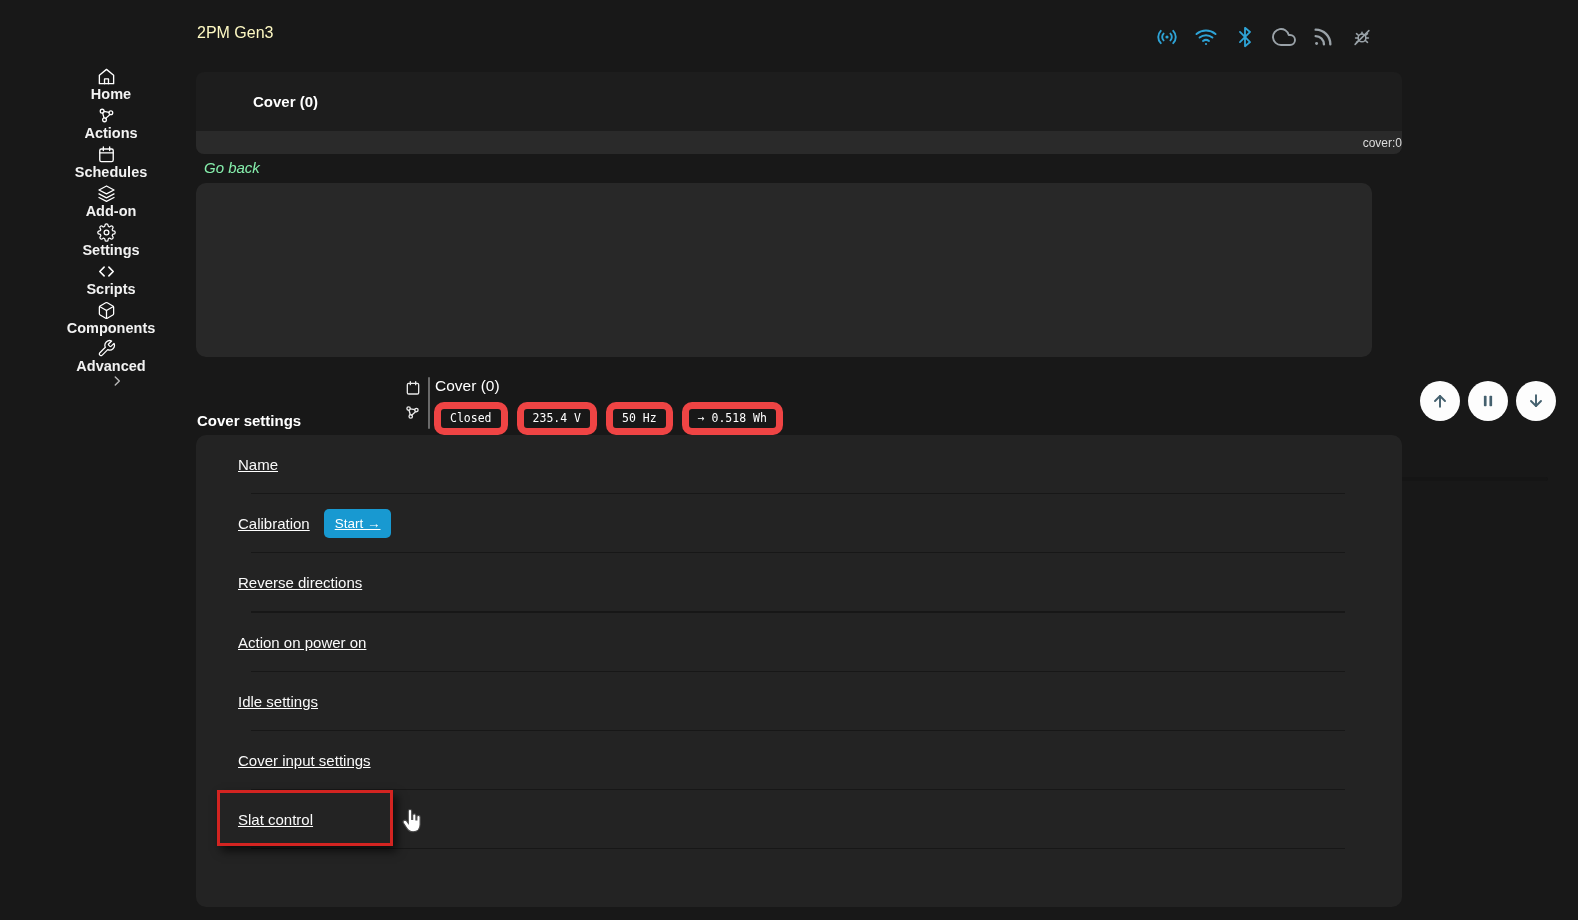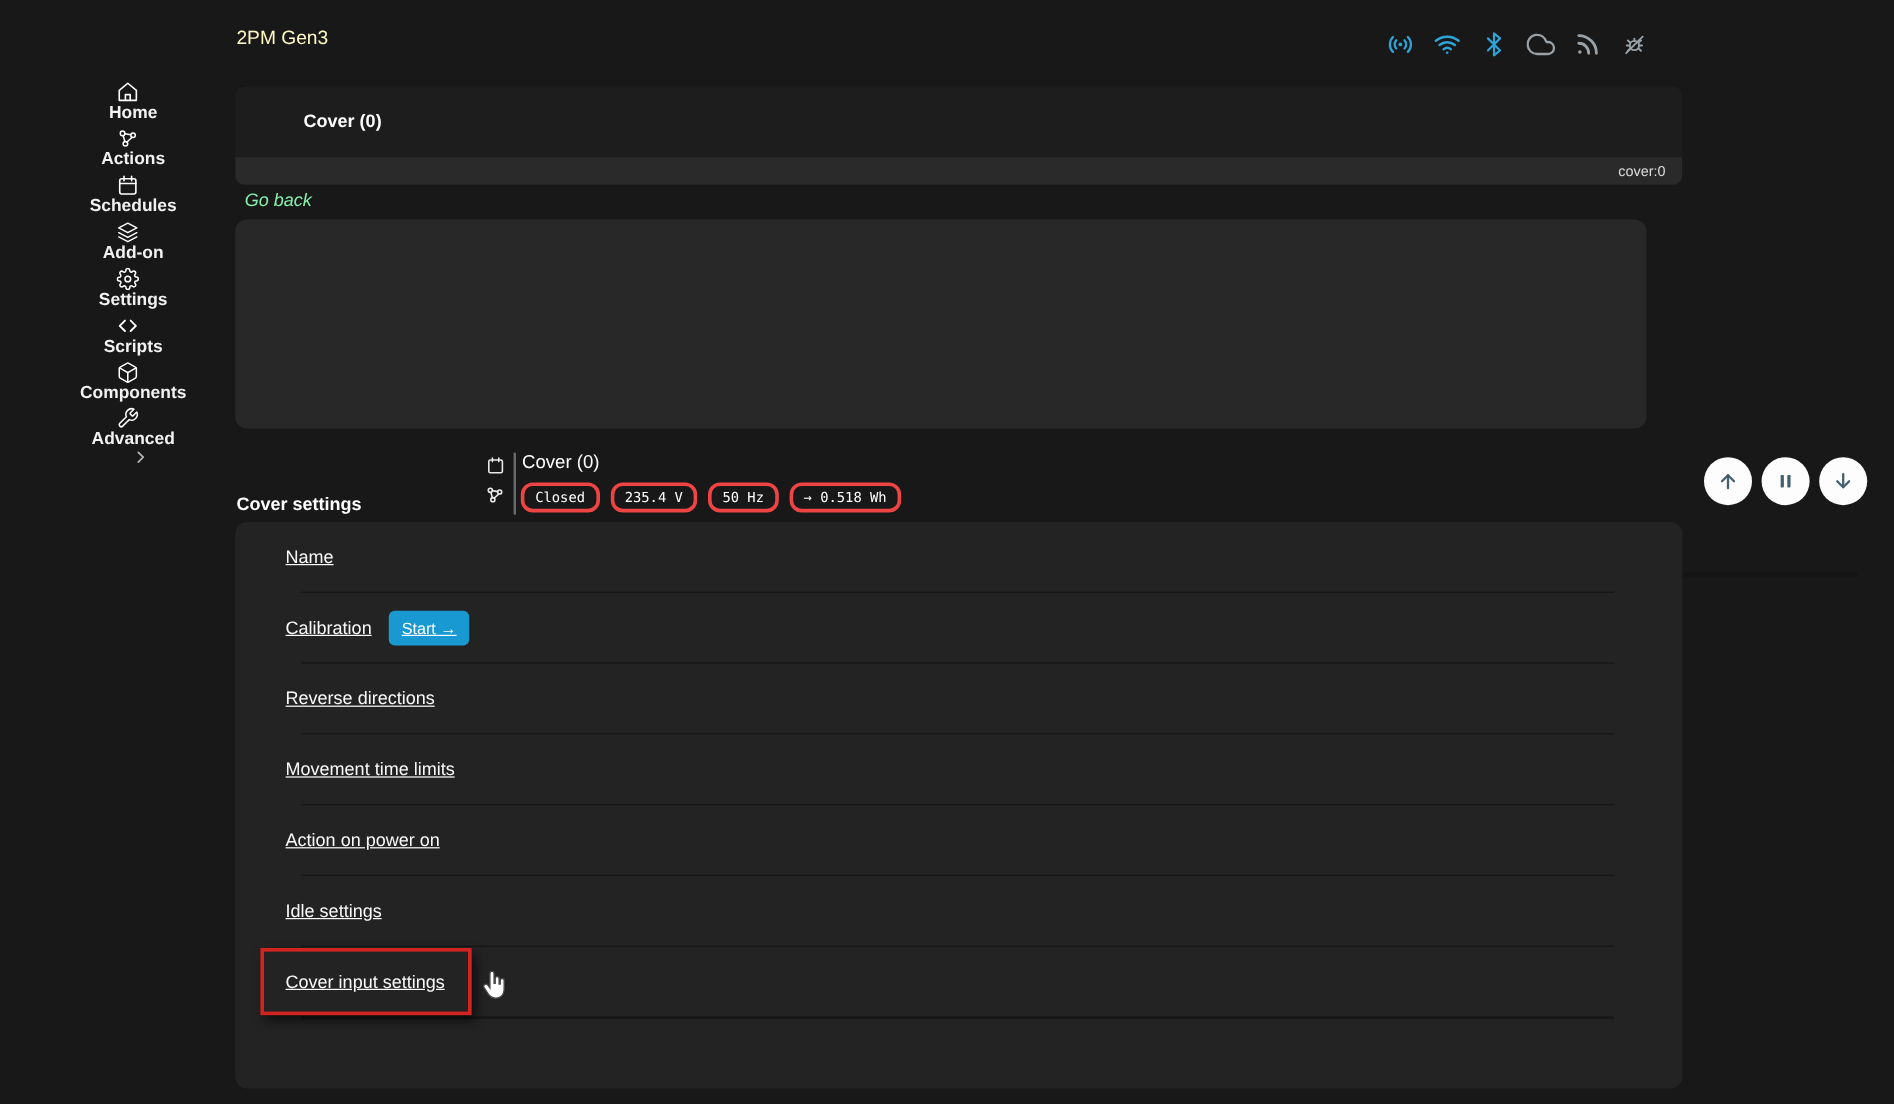--- a/index.html
+++ b/index.html
@@ -17,35 +17,35 @@
   .nav-icon{width:20px;height:20px;margin-right:9px;display:flex;align-items:center;justify-content:center;}
   .nav-label{font-size:14.5px;font-weight:600;color:#f2f2f2;}
   .nav-chevron{margin-left:12px;color:#b9b9b9;display:flex;align-items:center;}
 
   
   .top-panel{position:absolute;left:196px;top:72px;width:1206px;height:82px;background:#1d1d1d;
              border-radius:8px;overflow:hidden;}
   .top-panel-title{height:59px;display:flex;align-items:center;padding-left:57px;
                    font-weight:bold;font-size:15px;color:#fff;}
   .top-panel-strip{height:23px;background:#2a2a2a;display:flex;align-items:center;
-                   justify-content:flex-end;padding-right:14px;font-size:12px;color:#dcdcdc;}
+                   justify-content:flex-end;font-size:12px;color:#dcdcdc;}
 
   
   .go-back{position:absolute;left:204px;top:159px;font-size:15px;color:#86efac;cursor:pointer;font-style:italic;}
 
   
   .cover-card{position:absolute;left:196px;top:183px;width:1176px;height:174px;background:#282828;
               border-radius:10px;}
   .cc-icon{position:absolute;display:flex;color:#e8e8e8;}
   .cc-icon-calendar{left:209px;top:197px;}
   .cc-icon-actions{left:208px;top:221px;}
   .cc-vdivider{position:absolute;left:232px;top:194px;width:2px;height:52px;background:#6a6a6a;border-radius:1px;}
   .cc-title{position:absolute;left:239px;top:194px;font-size:15.5px;color:#fff;}
   .cc-badges{position:absolute;left:238px;top:219px;display:flex;gap:9px;}
-  .badge{border:3px solid #ef4444;border-radius:10px;padding:2px 9px 3px 9px;
+  .badge{border:7px solid #ef4444;border-radius:10px;padding:2px 9px 3px 9px;
          font-family:"DejaVu Sans Mono",monospace;font-size:11.5px;color:#fff;white-space:nowrap;}
   .cc-buttons{position:absolute;left:1224px;top:198px;display:flex;gap:8px;}
   .circle-btn{width:40px;height:40px;border-radius:50%;background:#fdfdfd;border:none;
               display:flex;align-items:center;justify-content:center;cursor:pointer;color:#44606e;}
   .cc-slider-label{position:absolute;left:216px;top:264px;font-size:13.5px;color:#f4f4f4;}
   .cc-track{position:absolute;left:215px;top:294px;width:1137px;height:4px;background:#151515;border-radius:2px;cursor:pointer;}
   .cc-thumb{position:absolute;left:215px;top:287px;width:19px;height:19px;border-radius:50%;background:#5d7181;cursor:grab;}
   .add-btn{position:absolute;left:215px;top:322px;height:22px;padding:0 12px;border:none;border-radius:11px;
            background:#1899d1;color:#fff;font-size:12.5px;font-family:"Liberation Sans",sans-serif;cursor:pointer;}
 
@@ -283,40 +283,40 @@
       <span class="settings-row-label">Calibration</span>
       <button class="start-btn">Start →</button>
     </div>
     <div class="settings-divider"></div>
 
     <div class="settings-row">
       <span class="settings-row-label">Reverse directions</span>
     </div>
     <div class="settings-divider"></div>
 
-    <div class="settings-row">
-      <span class="settings-row-label">Movement time limits</span>
-    </div>
     <div class="settings-divider"></div>
 
     <div class="settings-row">
       <span class="settings-row-label">Action on power on</span>
     </div>
     <div class="settings-divider"></div>
 
     <div class="settings-row">
       <span class="settings-row-label">Idle settings</span>
     </div>
     <div class="settings-divider"></div>
 
     <div class="settings-row">
       <span class="settings-row-label">Cover input settings</span>
     </div>
     <div class="settings-divider"></div>
 
+    <div class="settings-row">
+      <span class="settings-row-label">Slat control</span>
+    </div>
     <div class="settings-divider"></div>
   </section>
 
   <div class="red-box"></div>
   <div class="cursor-hand">
     <svg width="24" height="28" viewBox="0 0 24 28">
       <path d="M8.3 2.2c0-1 .8-1.7 1.7-1.7s1.7.8 1.7 1.7v8.3h1v-4c0-.9.7-1.6 1.6-1.6s1.6.7 1.6 1.6v4.5h1v-3c0-.9.7-1.6 1.6-1.6s1.6.7 1.6 1.6v7.5c0 4.3-2.8 7.3-7 7.3-3.2 0-4.8-1.1-6.4-3.7l-3.3-5c-.6-.9-.4-2 .5-2.6.9-.6 2-.3 2.7.5l1.7 2.3V2.2z" fill="#ffffff" stroke="#4a4a4a" stroke-width="1.1"></path>
     </svg>
   </div>
 

